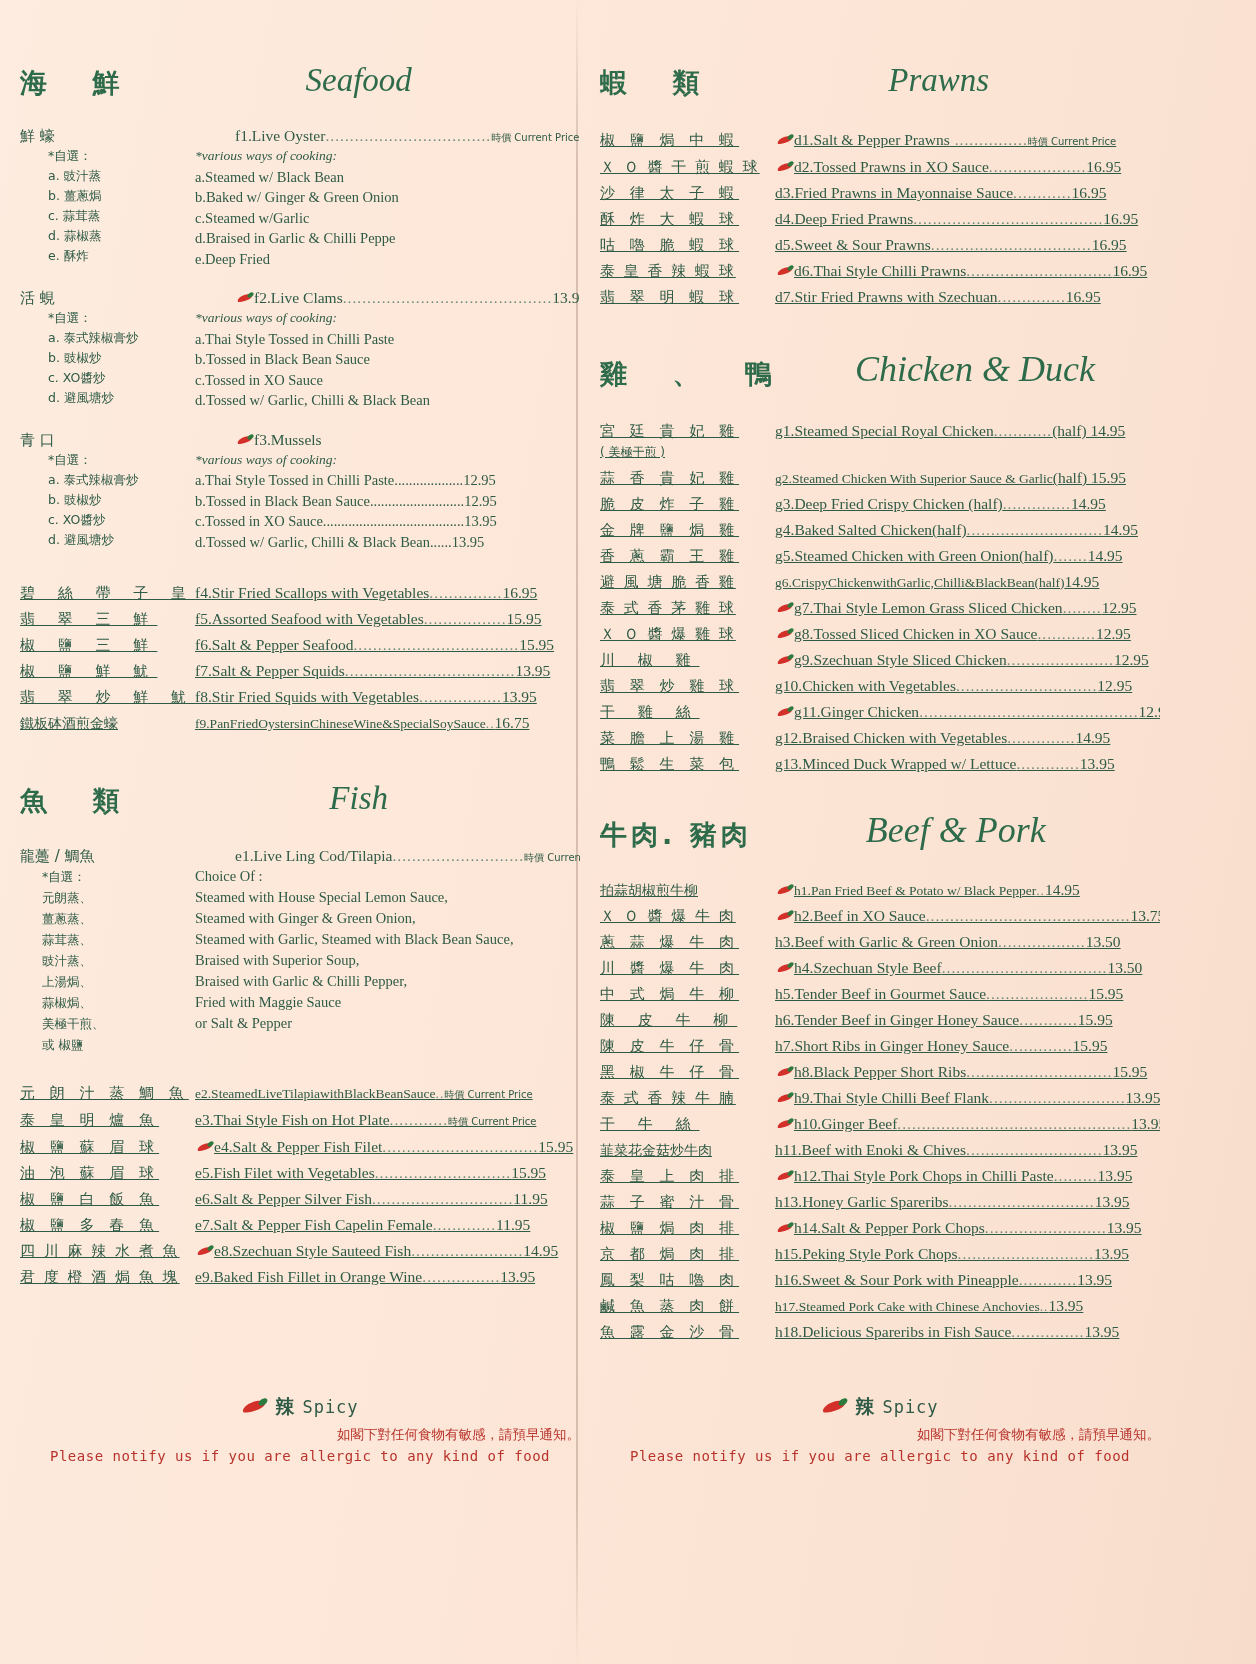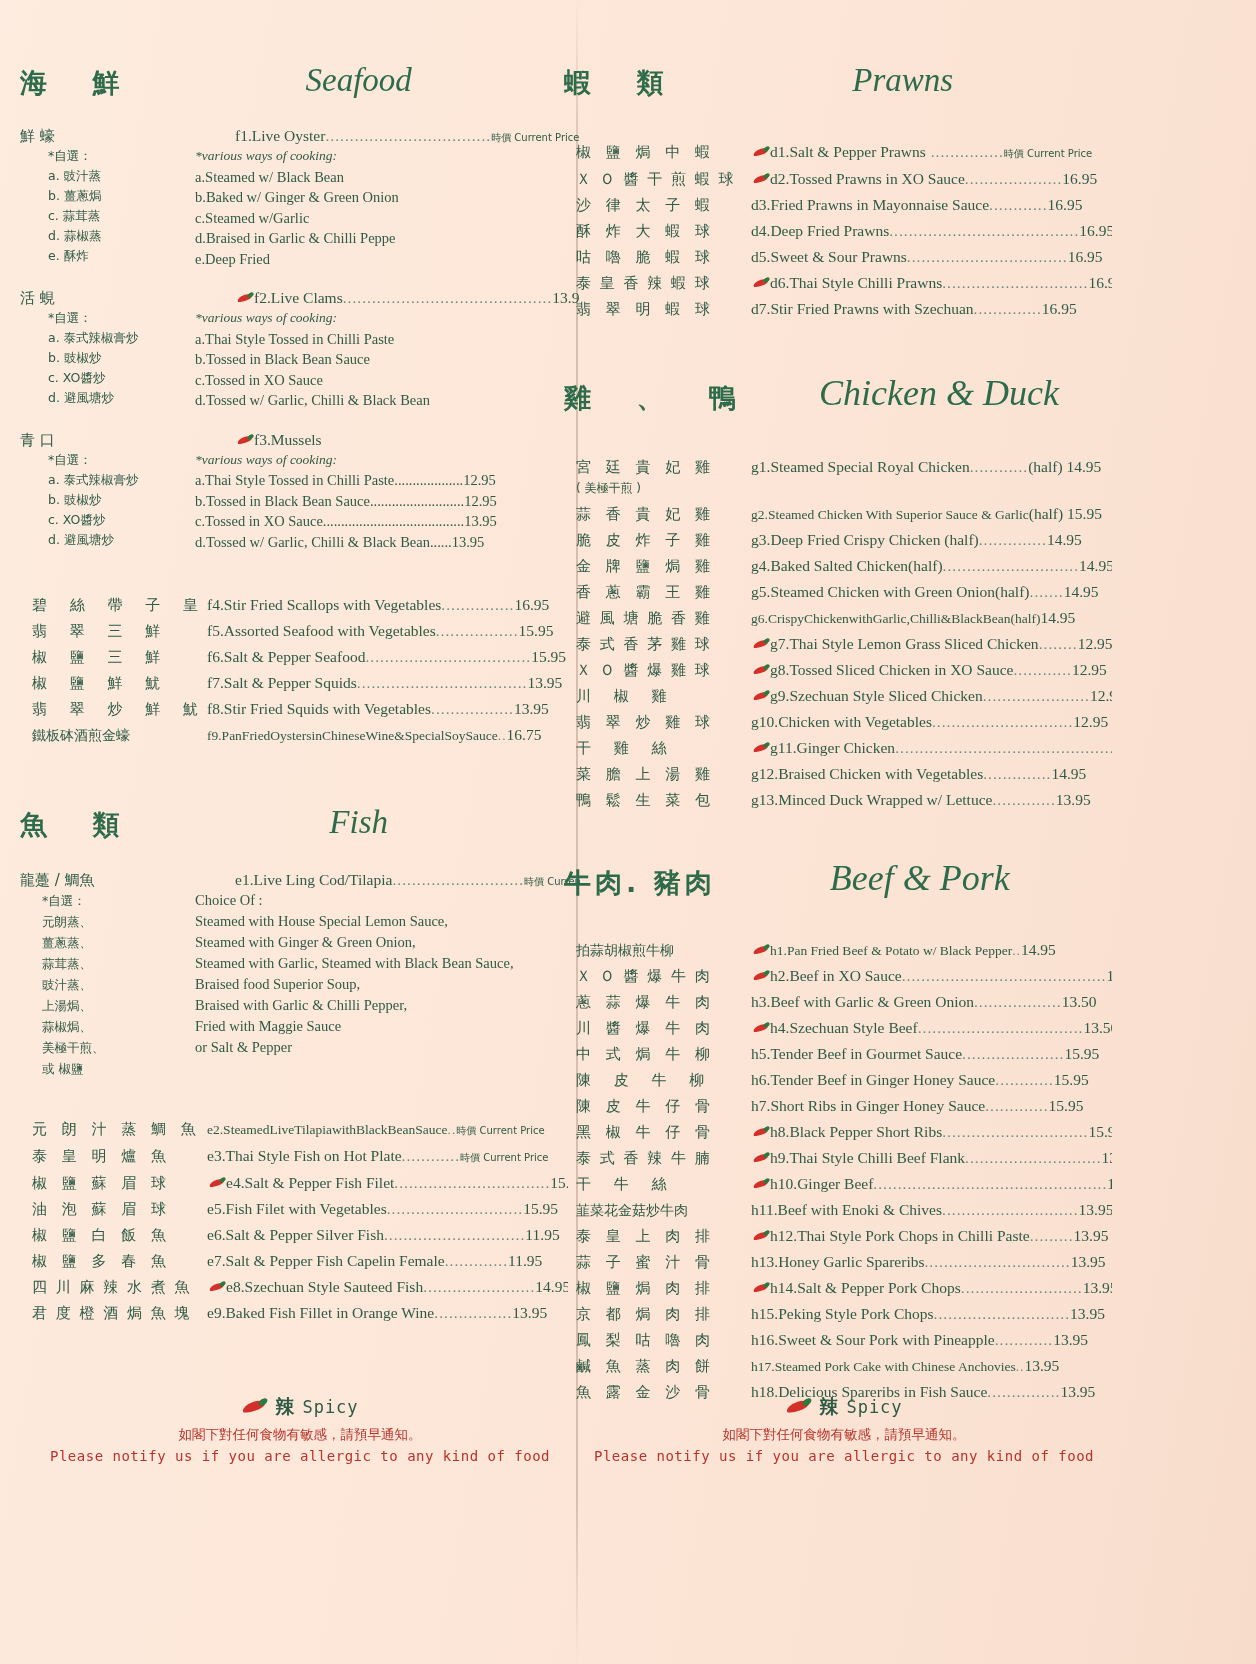--- a/index.html
+++ b/index.html
@@ -16,21 +16,21 @@
     background:linear-gradient(100deg,#fdecdf 0%,#fde7d8 40%,#fbe3d3 75%,#f7dccb 100%);
   }
   .fold{
     position:absolute;left:576px;top:0;width:2px;height:1664px;
     background:linear-gradient(to bottom,rgba(180,150,135,.0),rgba(170,140,125,.45) 10%,rgba(170,140,125,.45) 90%,rgba(180,150,135,.0));
   }
   .col{
     position:absolute;top:0;width:560px;height:1492px;
   }
   .col-left{left:20px;}
-  .col-right{left:564px;}
+  .col-right{left:600px;}
 
   
   .sec-head{display:flex;align-items:flex-end;margin:0 0 10px 0;}
   .sec-cn{
     font-family:"DejaVu Sans", sans-serif;
     font-weight:bold;
     font-size:27px;
     letter-spacing:18px;
     color:#2d6b4a;
     white-space:nowrap;
@@ -40,21 +40,21 @@
     text-align:center;
     font-size:33px;
     font-style:italic;
     color:#2d6b4a;
     font-family:"Liberation Serif", serif;
     padding-bottom:2px;
   }
   .sec-en.big{font-size:36px;}
 
   
-  .rows{margin:12px;padding:0;}
+  .rows{margin:0;padding:0;text-decoration:underline;}
   .row{
     display:flex;
     align-items:baseline;
     font-size:15.5px;
     line-height:25px;
     color:#2f5b46;
   }
   .cn{
     width:175px;
     flex:0 0 175px;
@@ -156,21 +156,21 @@
     content:"";position:absolute;left:1px;top:3px;width:23px;height:9px;
     background:#d4302a;border-radius:60% 40% 50% 50%/70% 60% 40% 30%;
     transform:rotate(-18deg);
   }
   .footer .bigchili:after{
     content:"";position:absolute;left:17px;top:0;width:10px;height:6px;
     background:#2d7a3e;border-radius:50%;transform:rotate(-35deg);
   }
   .footer .sp-cn{font-family:"DejaVu Sans", sans-serif;font-size:19px;font-weight:bold;color:#2f5b46;}
   .footer .sp-en{font-family:"DejaVu Sans Mono", monospace;font-size:17px;color:#2f5b46;letter-spacing:1px;}
-  .footer .note-cn{font-family:"DejaVu Sans", sans-serif;font-size:13.5px;color:#b8332c;margin-bottom:4px;}
+  .footer .note-cn{font-family:"DejaVu Sans", sans-serif;font-size:13.5px;color:#b8332c;margin-bottom:4px;text-align:right;}
   .footer .note-en{font-family:"DejaVu Sans Mono", monospace;font-size:14px;color:#b8332c;letter-spacing:0.5px;}
 </style>
 </head>
 <body>
 
 <div class="page">
   <div class="fold"></div>
 
   <div class="col col-left">
 
@@ -315,21 +315,21 @@
           <div>上湯焗、</div>
           <div>蒜椒焗、</div>
           <div>美極干煎、</div>
           <div>或 椒鹽</div>
         </div>
         <div class="choice-right">
           <div>Choice Of :</div>
           <div>Steamed with House Special Lemon Sauce,</div>
           <div>Steamed with Ginger &amp; Green Onion,</div>
           <div>Steamed with Garlic, Steamed with Black Bean Sauce,</div>
-          <div>Braised food Superior Soup,</div>
+          <div>Braised with Superior Soup,</div>
           <div>Braised with Garlic &amp; Chilli Pepper,</div>
           <div>Fried with Maggie Sauce</div>
           <div>or  Salt &amp; Pepper</div>
         </div>
       </div>
     </div>
 
     <div style="height:14px"></div>
 
     <div class="rows">

